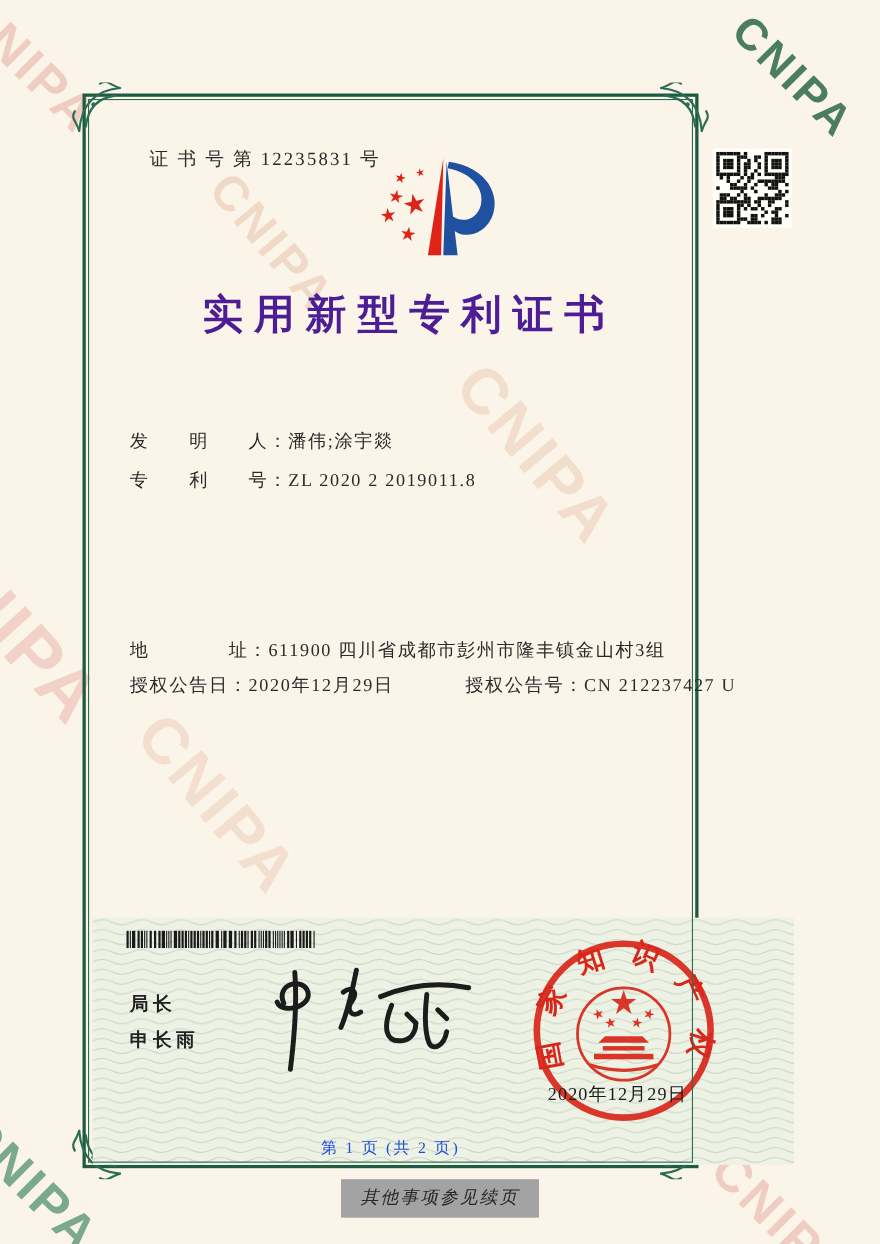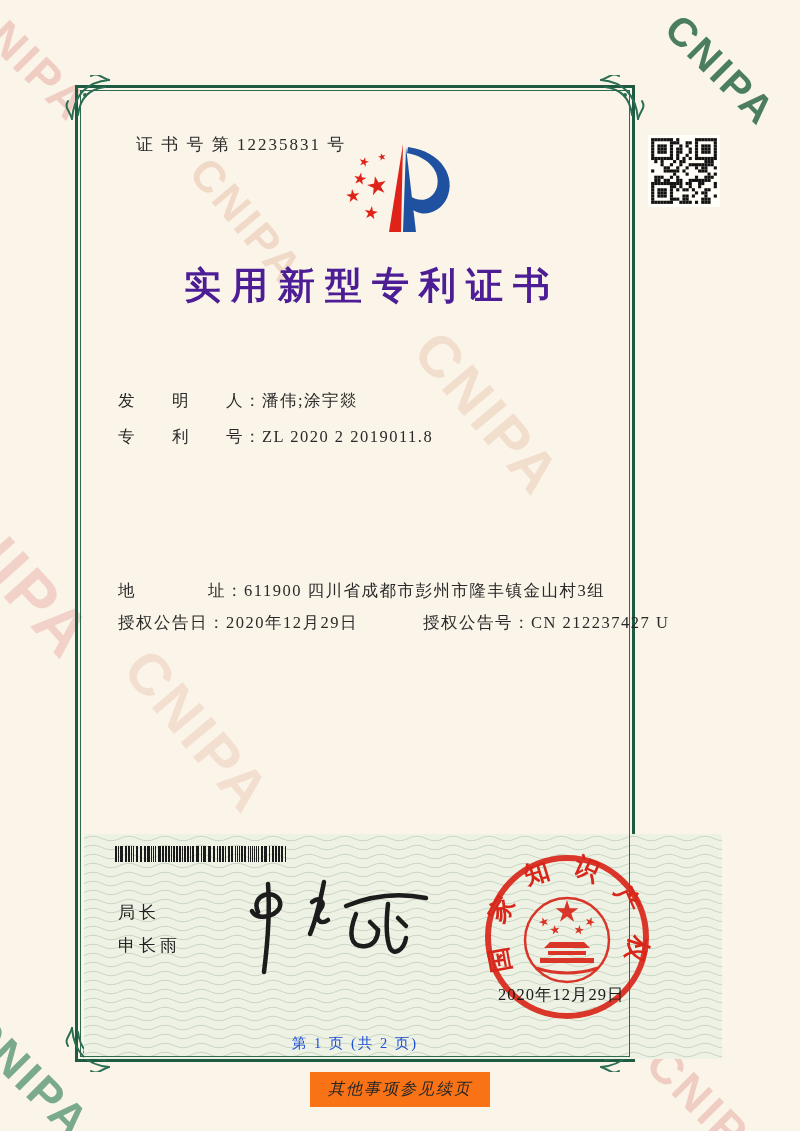--- a/index.html
+++ b/index.html
@@ -57,30 +57,30 @@
     font-size:16.5px; line-height:28px; font-style:italic; color:#262626;
     text-align:justify;
   }
   .body-text p{margin:0; text-indent:2em;}
   
   .band{position:absolute; left:6px; top:746px; width:638px; height:225px;}
   .band svg{display:block;}
   
   .barcode{position:absolute; left:35px; top:758px; width:178px; height:16px;}
   .signer{position:absolute; left:40px; top:808px; font-family:"Liberation Sans","DejaVu Sans",sans-serif;
-          font-weight:400; font-size:17px; letter-spacing:4px; color:#222; line-height:33px;}
+          font-weight:700; font-size:17px; letter-spacing:4px; color:#222; line-height:33px;}
   .sig{position:absolute; left:150px; top:788px; width:215px; height:108px;}
   .seal{position:absolute; left:404px; top:764px; width:170px; height:170px;}
   .seal-date{position:absolute; left:420px; top:896px; width:160px; font-size:16.5px;
              letter-spacing:1px; color:#1a1a1a; white-space:nowrap;}
   .page-info{position:absolute; left:0; top:946px; width:100%; text-align:center;
              font-size:14.5px; letter-spacing:2px; color:#1d4ed8;}
   .note{
     position:absolute; left:50%; top:1072px; transform:translateX(-50%);
-    background:#f97316; padding:7px 18px; font-size:16px; font-style:italic;
+    background:#a3a3a3; padding:7px 18px; font-size:16px; font-style:italic;
     letter-spacing:2px; color:#262626; white-space:nowrap;
   }
 </style>
 </head>
 <body>
 
 <div class="page">
 
   <span class="wm wm-tl">CNIPA</span>
   <span class="wm wm-tr">CNIPA</span>

